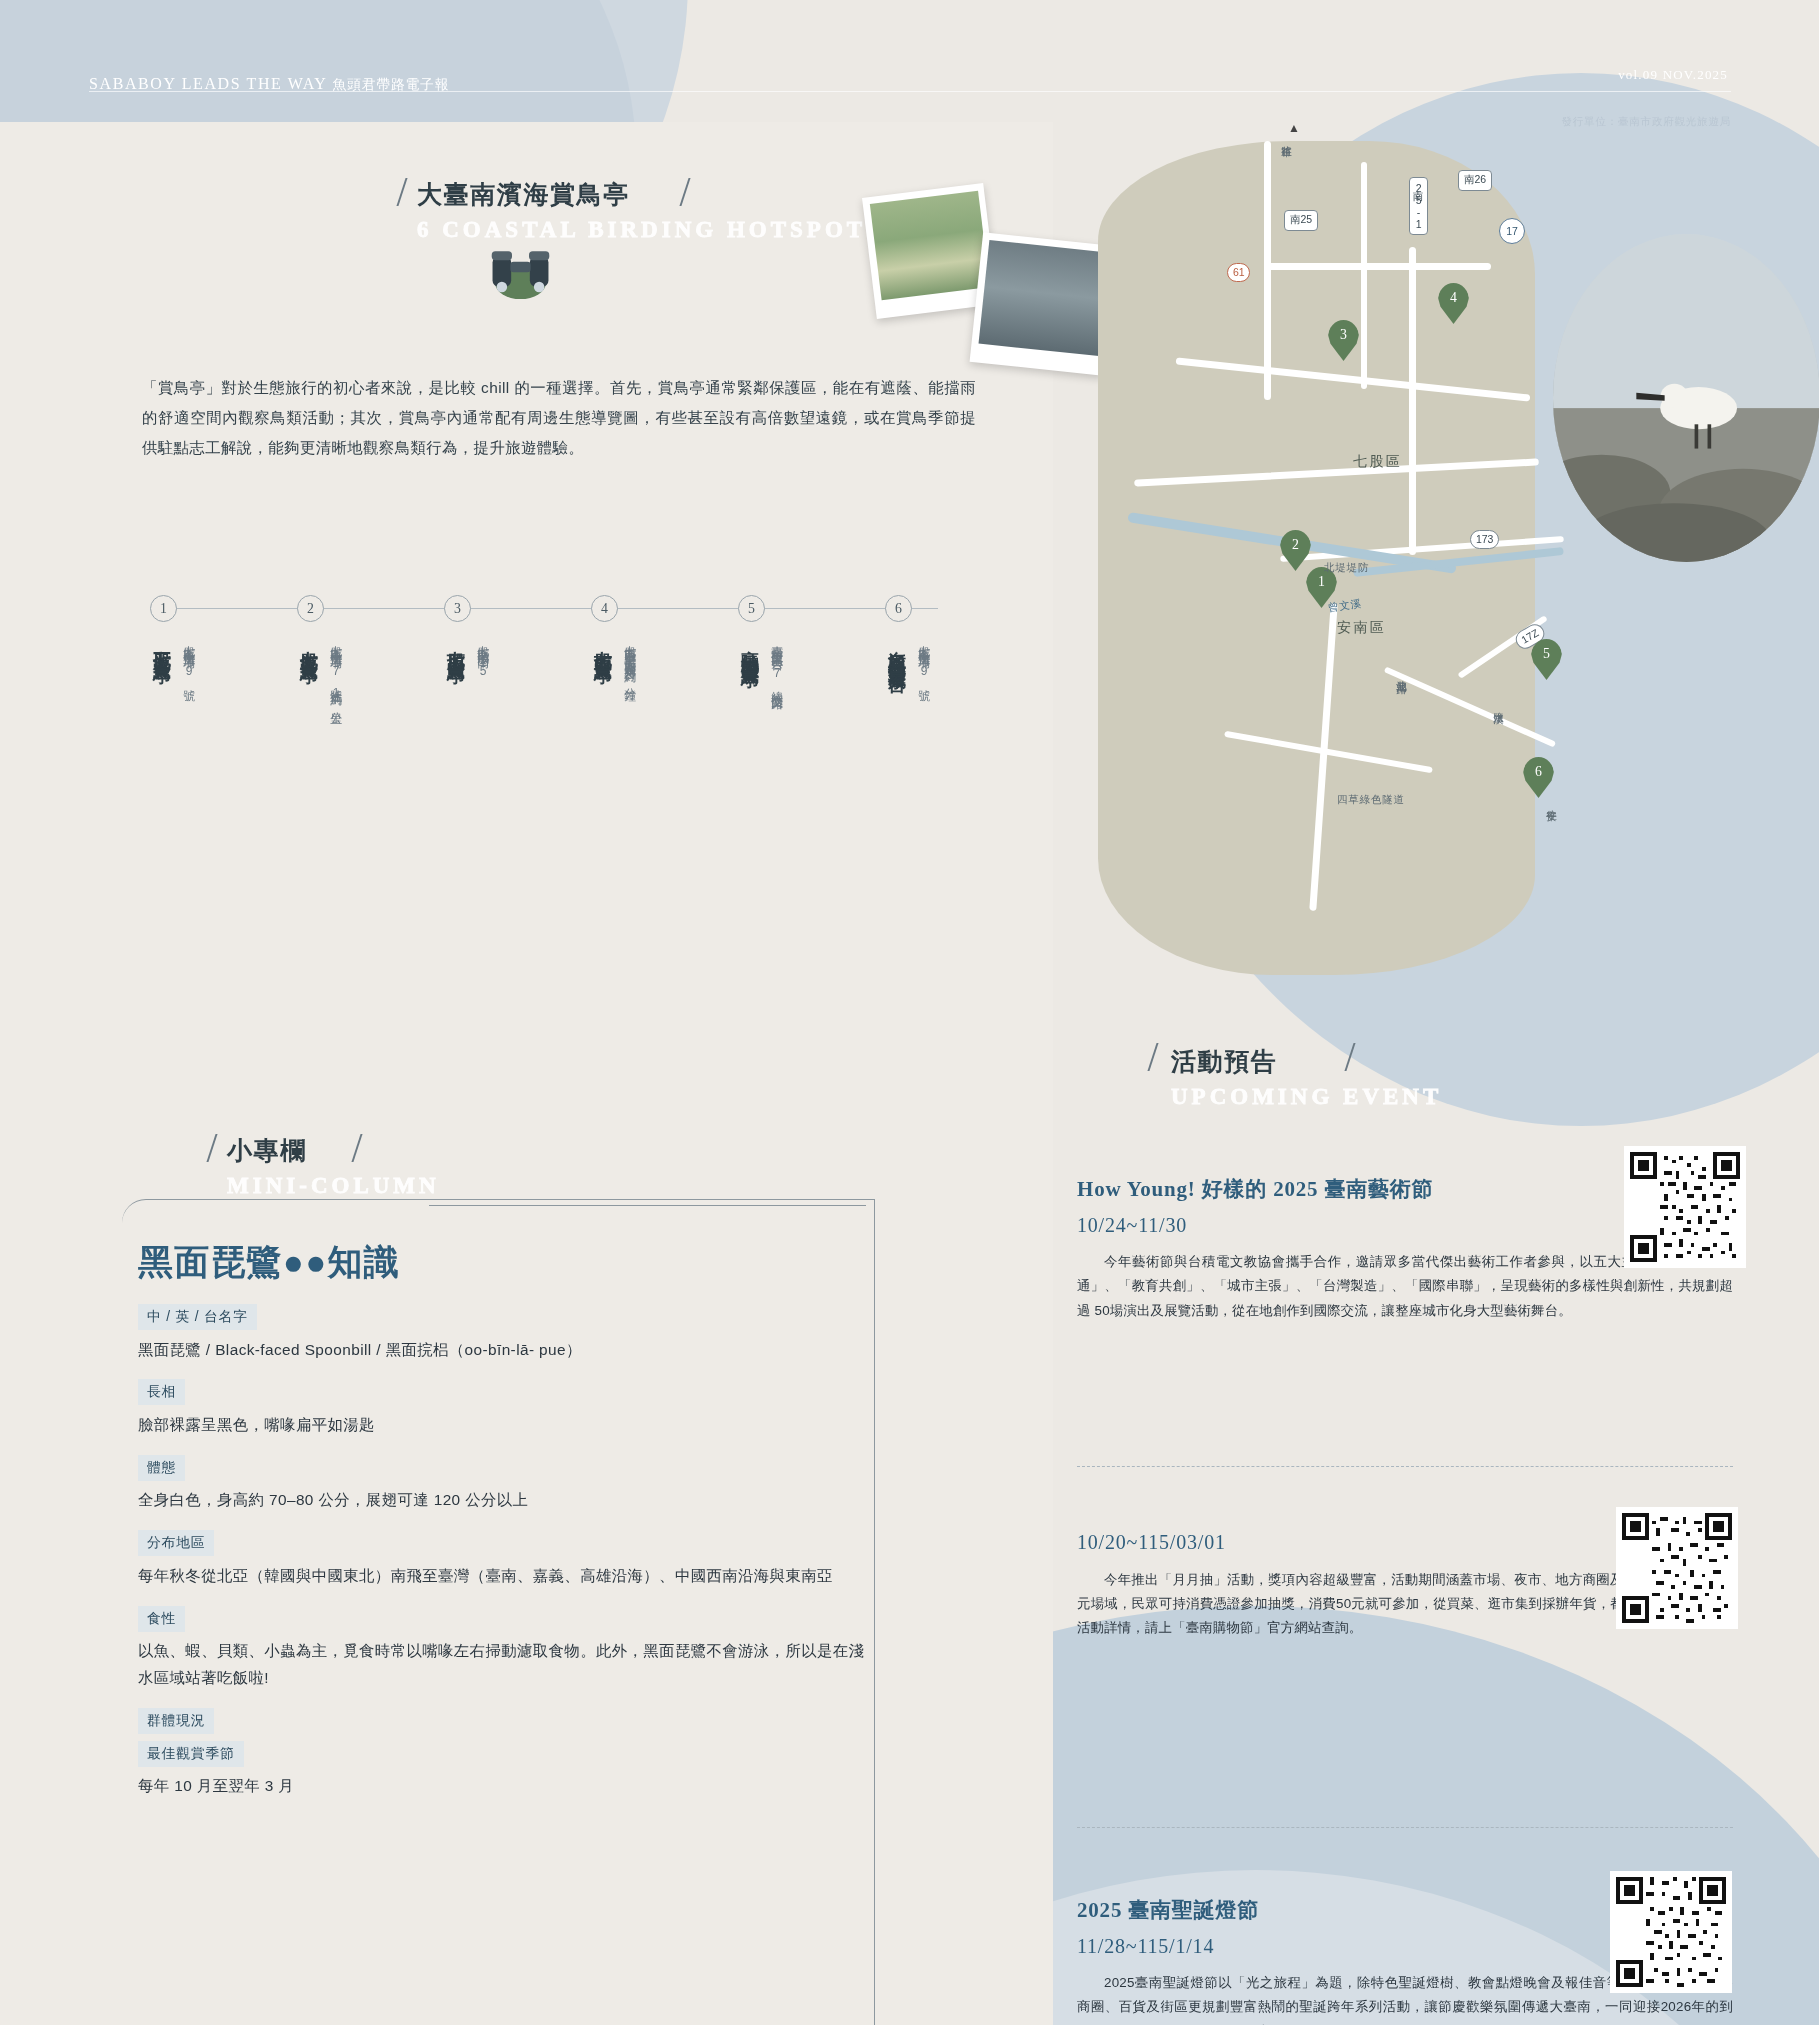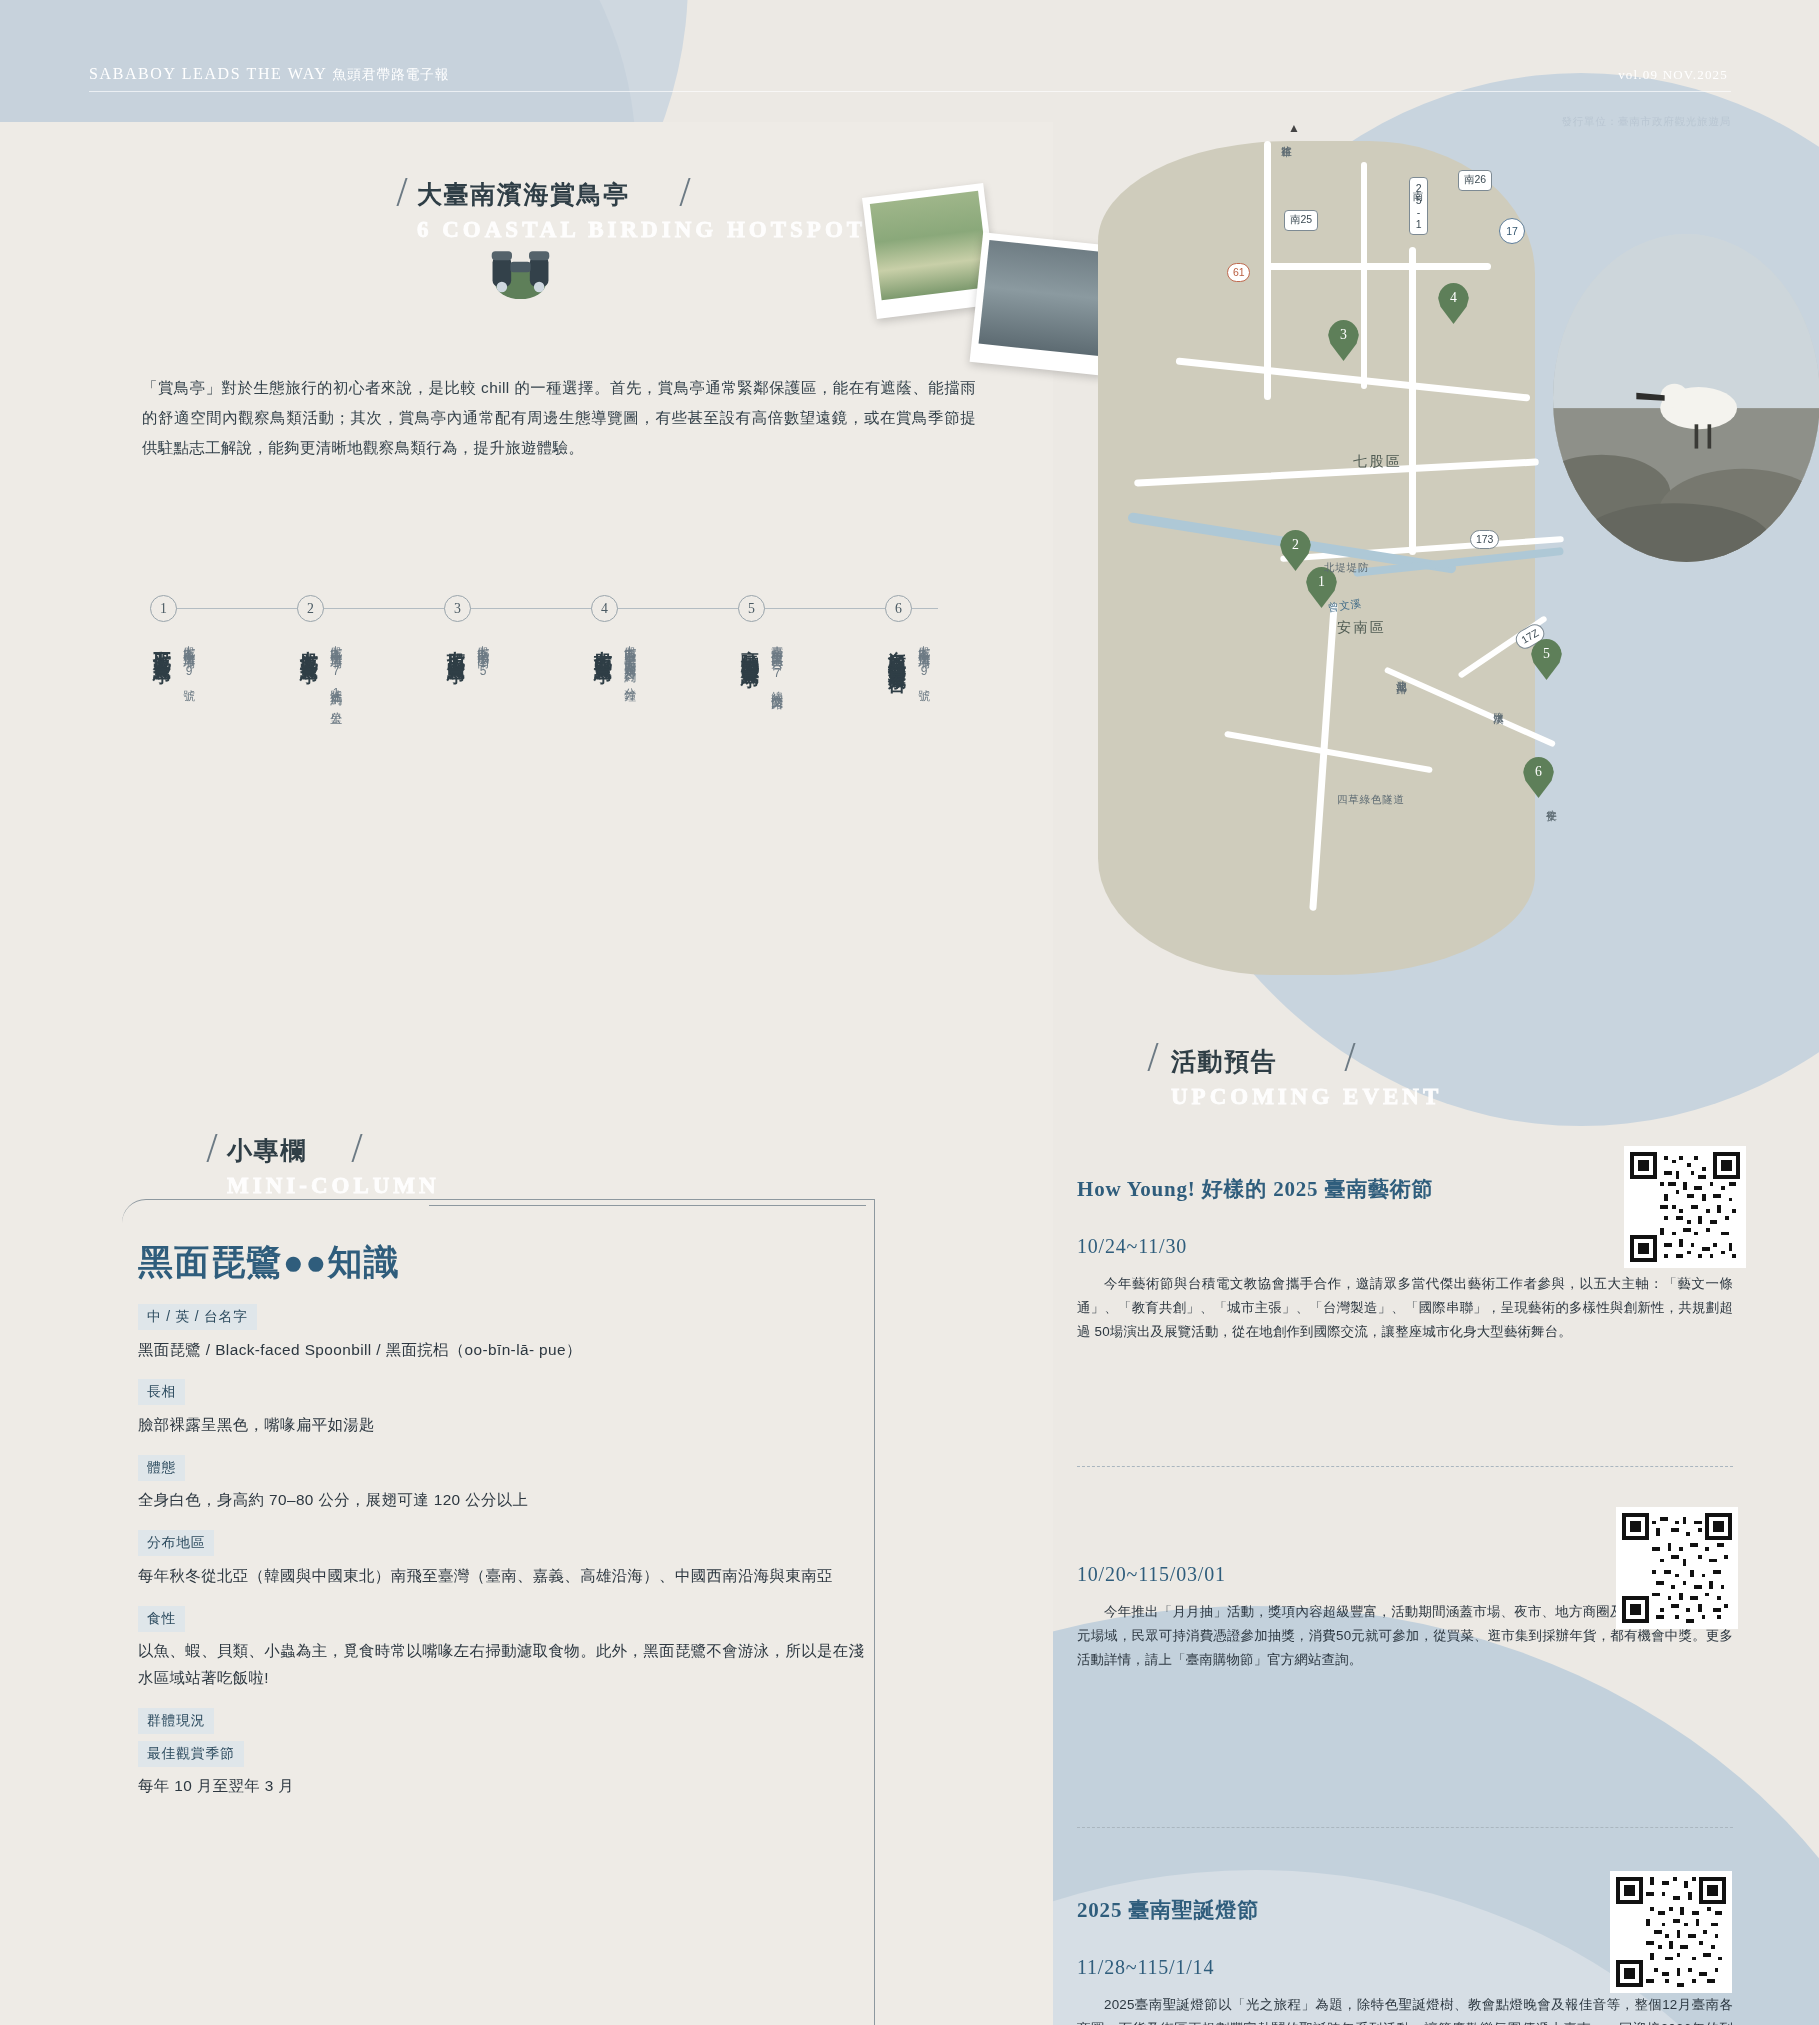--- a/index.html
+++ b/index.html
@@ -43,21 +43,21 @@
     width: 1053px; height: 2153px;
     background: #eeebe6;
     border-top-right-radius: 0;
   }
 
   
   .masthead {
     position: absolute; left: 0; top: 0; width: 1820px; height: 101px;
   }
   .mast-title {
-    position: absolute; left: 89px; top: 65px;
+    position: absolute; left: 89px; top: 75px;
     font-family: "Liberation Serif", serif;
     font-size: 16px; letter-spacing: 1.6px; color: #ffffff;
   }
   .mast-title .cjk { font-size: 13.8px; letter-spacing: 0.8px; }
   .mast-vol {
     position: absolute; right: 92px; top: 67px;
     font-family: "Liberation Serif", serif;
     font-size: 13px; letter-spacing: 1.2px; color: #ffffff;
   }
   .mast-pub {
@@ -217,21 +217,21 @@
   .event-head { left: 1171px; top: 1045px; }
   .ev {
     position: absolute; left: 1077px; width: 656px;
   }
   .ev-title {
     font-family: "Liberation Serif", serif; font-size: 21px; font-weight: 700;
     color: #2f5d7c; letter-spacing: 0.8px; margin-bottom: 10.5px;
   }
   .ev-date {
     font-family: "Liberation Serif", serif; font-size: 20px;
-    color: #2f5d7c; letter-spacing: 0.8px; margin-bottom: 13.8px; margin-top: 32px;
+    color: #2f5d7c; letter-spacing: 0.8px; margin-bottom: 13.8px;
   }
   .ev-body {
     font-size: 13.4px; line-height: 1.8; color: #2c3740; text-indent: 27px;
     text-align: justify; width: 656px; letter-spacing: 0.2px;
   }
   .qr {
     position: absolute; width: 122px; height: 122px; background: #fff; padding: 5.7px;
   }
   .qr svg { display: block; }
   .ev-divider {

